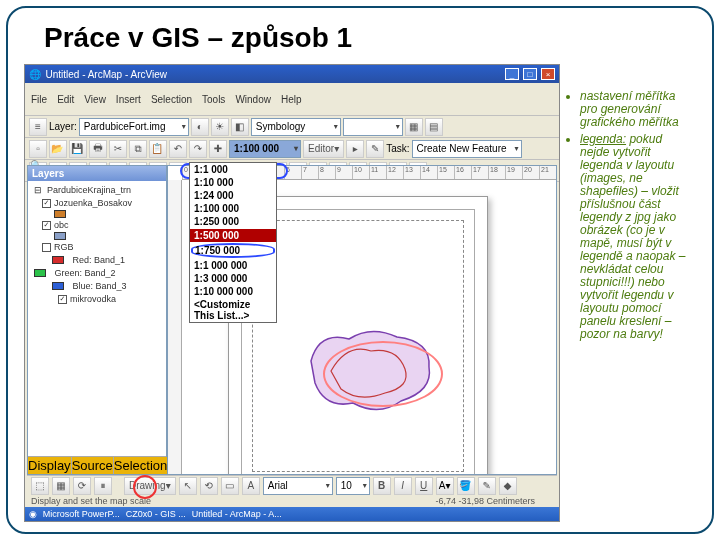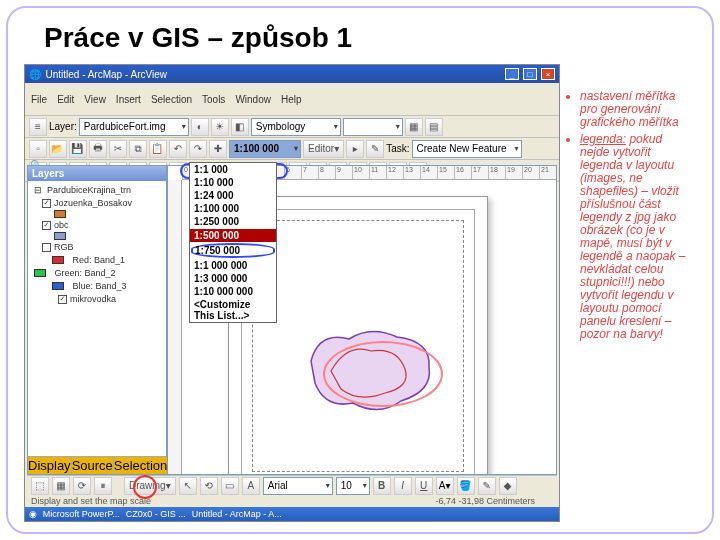--- a/index.html
+++ b/index.html
@@ -1,17 +1,17 @@
 <!DOCTYPE html>
 <html><head>
 <meta charset="utf-8">
 <style>
   * { box-sizing: border-box; margin: 0; padding: 0; }
   body { font-family: Arial, sans-serif; font-size: 11px; width: 720px; height: 540px; background: #fff; position: relative; }
-  .slide { border: 2px solid #c4b5fd; border-radius: 20px; width: 708px; height: 528px; margin: 6px; padding: 10px 18px 8px 18px; position: relative; overflow: hidden; }
+  .slide { border: 2px solid #0c4a6e; border-radius: 20px; width: 708px; height: 528px; margin: 6px; padding: 10px 18px 8px 18px; position: relative; overflow: hidden; }
   .slide-title { font-size: 28px; font-weight: bold; margin: 4px 0 8px 18px; }
   .app-window { position: absolute; left: 16px; right: 152px; top: 56px; bottom: 10px; background: #ece9d8; border: 1px solid #888; font-family: Tahoma, sans-serif; font-size: 10px; }
   .titlebar { height: 18px; background: linear-gradient(#2a5fc9,#274fa4); display: flex; align-items: center; padding: 0 4px; color: #fff; font-size: 10px; gap: 4px; }
   .titlebar .sp { flex: 1; }
   .titlebar .wbtn { width: 14px; height: 12px; background: #d04a2a; border: 1px solid #fff; font-size: 8px; display: flex; align-items: center; justify-content: center; }
   .titlebar .wbtn.min, .titlebar .wbtn.max { background: #3e75d6; }
   .menubar { height: 16px; background: #ece9d8; display: flex; align-items: center; gap: 10px; padding: 16px 6px; font-size: 10px; border-bottom: 1px solid #c0c0c0; }
   .menubar span { color: #333; }
   .toolbar { height: 22px; background: #ece9d8; border-bottom: 1px solid #c0c0c0; display: flex; align-items: center; gap: 2px; padding: 0 4px; overflow: hidden; }
   .tbtn { width: 18px; height: 18px; border: 1px solid #ccc; background: linear-gradient(#fff,#e0e0e0); display: flex; align-items: center; justify-content: center; font-size: 10px; color: #555; }
@@ -40,21 +40,21 @@
   .page .inner { position: absolute; inset: 12px; border: 1px solid #aaa; }
   .mapframe { position: absolute; inset: 10px; border: 1px dashed #888; }
   .mapshape { position: absolute; top: 100px; left: 48px; width: 140px; height: 100px; }
   .mapshape svg { width: 100%; height: 100%; }
   .map-ellipse { position:absolute; top:120px; left:70px; width:120px; height:66px; border:2px solid #ff8080; border-radius:50%; }
   .bottombar { position: absolute; left: 2px; right: 2px; bottom: 26px; height: 20px; background: #ece9d8; border-top: 1px solid #c0c0c0; display: flex; align-items: center; gap: 3px; padding: 0 4px; font-size: 10px; }
   .statusbar { position: absolute; left: 2px; right: 20px; bottom: 14px; height: 12px; background: #ece9d8; font-size: 9px; color: #555; display: flex; align-items: center; padding: 0 4px; }
   .statusbar .sp { flex:1; }
   .taskbar { position: absolute; left: 0; right: 0; bottom: 0; height: 14px; background: linear-gradient(#3b77d6,#245ec0); display: flex; align-items: center; font-size: 9px; color: #fff; padding: 0 4px; gap: 6px; }
   .redcircle-annot { position: absolute; width: 24px; height: 24px; border: 2px solid #e33; border-radius: 50%; pointer-events: none; z-index: 6; }
-  .side-text { position: absolute; right: 24px; top: 82px; width: 122px; font-size: 12px; line-height: 13px; font-family: Arial; color: #ef4444; }
+  .side-text { position: absolute; right: 24px; top: 82px; width: 122px; font-size: 12px; line-height: 13px; font-family: Arial; color: #4d7c0f; }
   .side-text em { font-style: italic; }
   .side-text ul { list-style: disc; padding-left: 14px; margin: 0; }
   .side-text li { margin-bottom: 4px; }
 </style>
 </head>
 <body>
 
 <div class="slide">
   <div class="slide-title">Práce v GIS – způsob 1</div>
 

